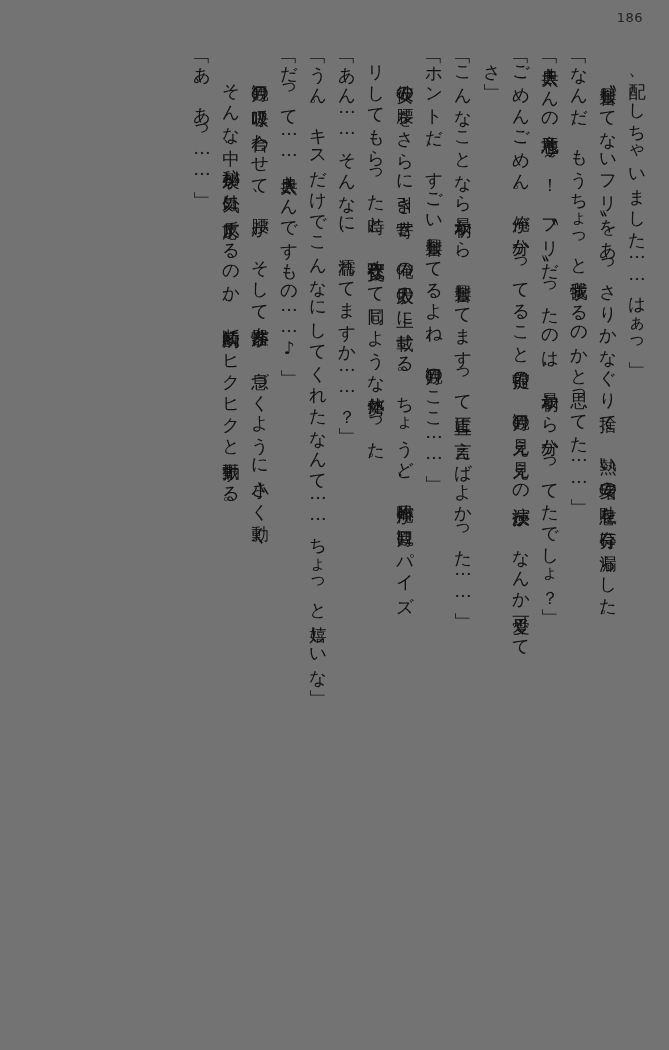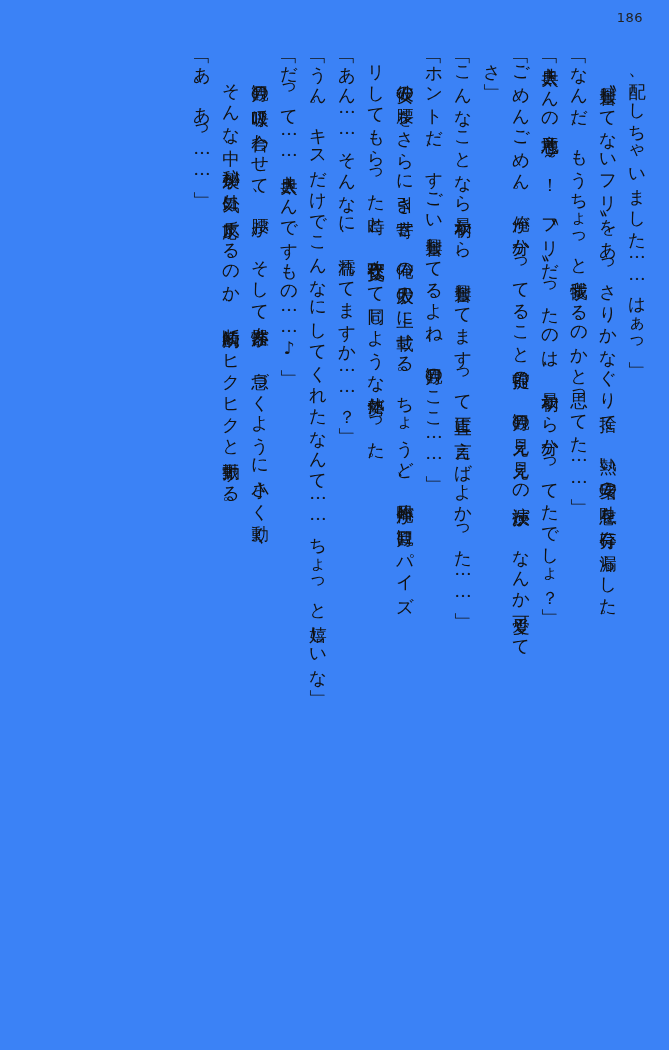--- a/index.html
+++ b/index.html
@@ -4,21 +4,21 @@
 <style>
   html, body {
     margin: 0;
     padding: 0;
     background: #ffffff;
   }
   .page {
     position: relative;
     width: 669px;
     height: 1050px;
-    background: #3b82f6;
+    background: #737373;
     overflow: hidden;
     font-family: "DejaVu Serif", "Liberation Serif", serif;
     color: #111111;
   }
   .page-number {
     position: absolute;
     top: 10px;
     right: 26px;
     font-size: 13px;
     font-family: "DejaVu Sans", "Liberation Sans", sans-serif;

